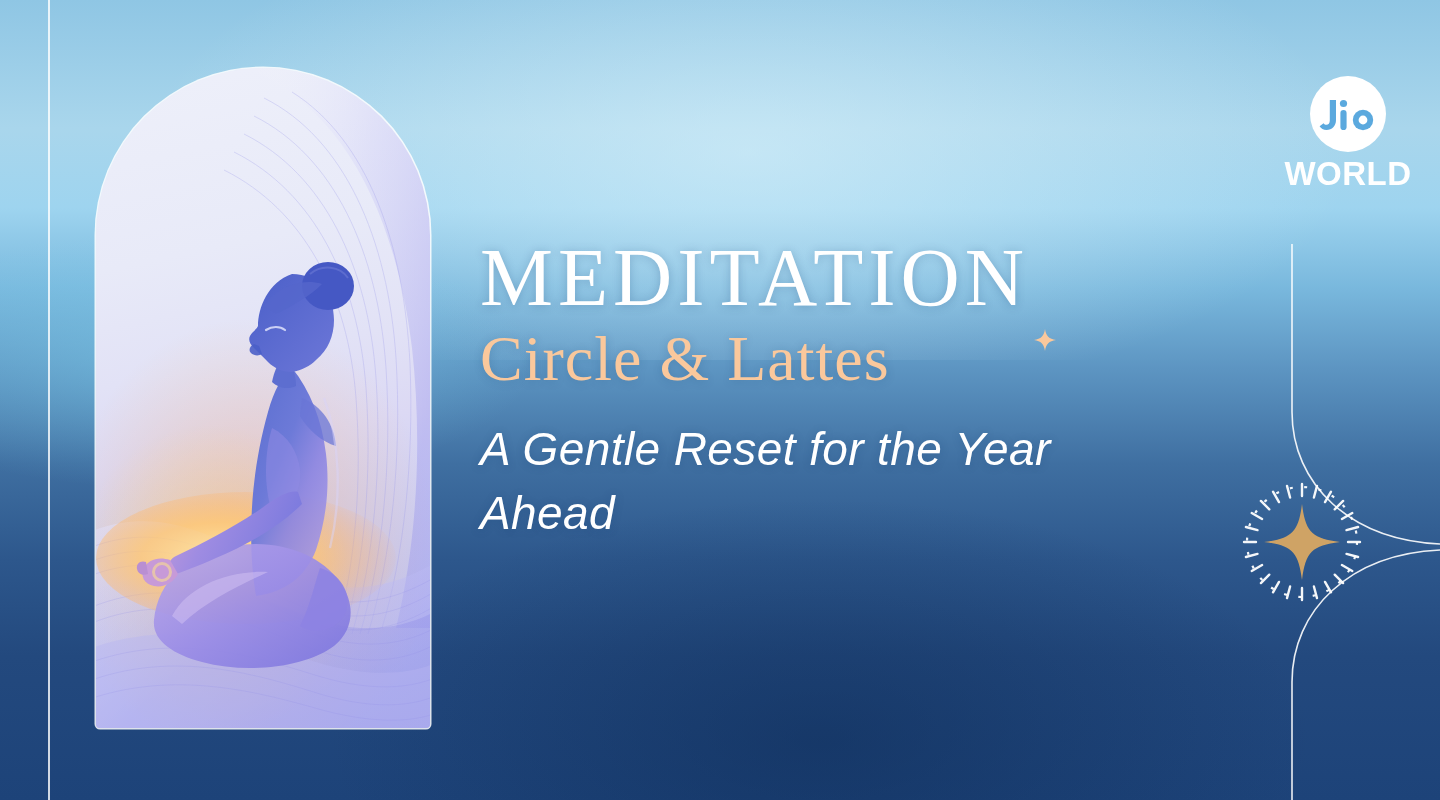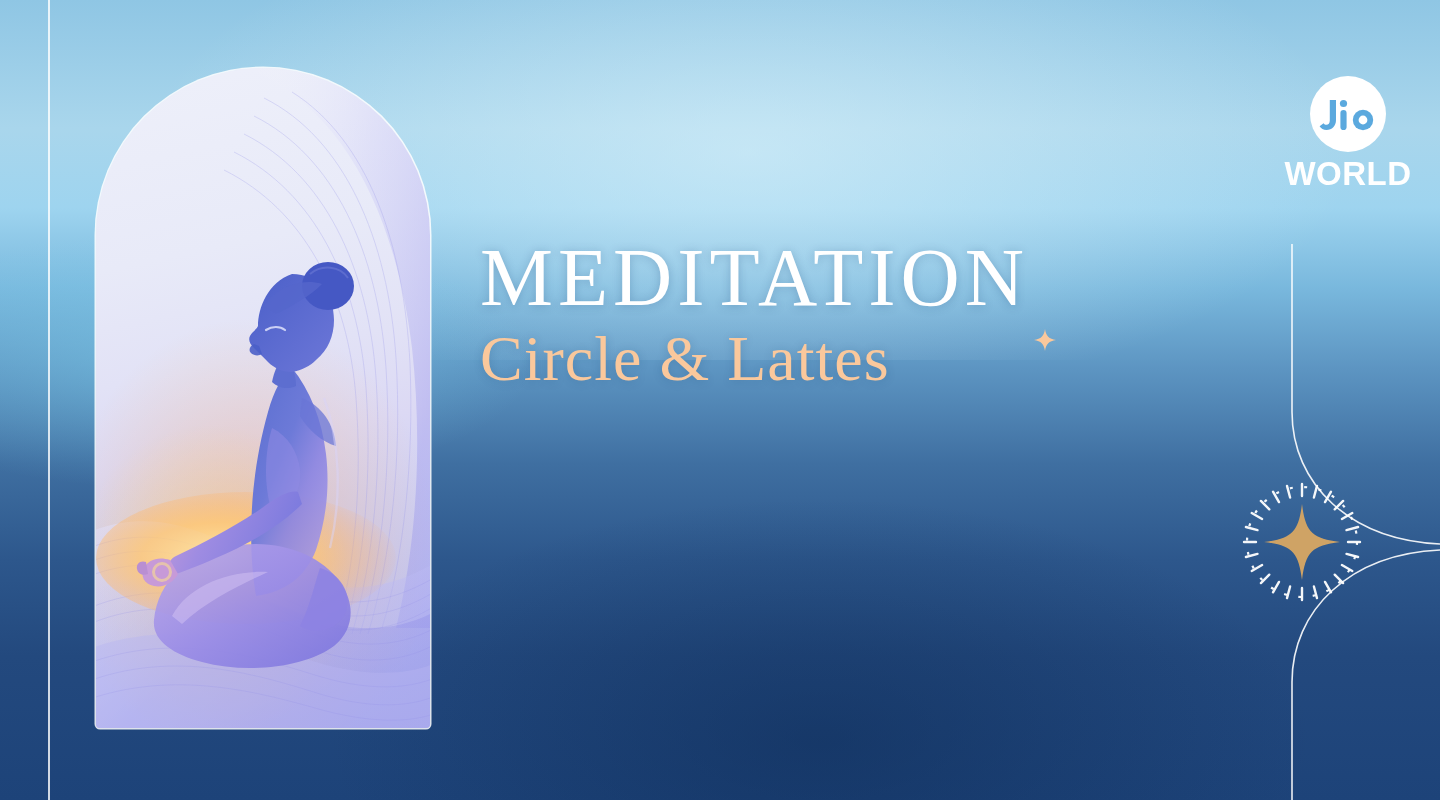--- a/index.html
+++ b/index.html
@@ -364,20 +364,21 @@
       <span class="thin">MEDITATION</span>
       <span class="star-in-o">
         <svg width="22" height="22" viewBox="0 0 22 22">
           <path d="M11 0 C12 7 15 10 22 11 C15 12 12 15 11 22 C10 15 7 12 0 11 C7 10 10 7 11 0 Z" fill="#fac89c"></path>
         </svg>
       </span>
     </div>
 
     <div class="title-sub">Circle &amp; Lattes</div>
 
+    <div class="tagline">A Gentle Reset for the Year Ahead</div>
   </div>
 
   <div class="logo">
     <div class="logo-mark">
       <svg width="58" height="34" viewBox="0 0 58 34">
 
         <path d="M17 3 L17 23 C17 29 13 33 7.5 33 C4.5 33 2 31.6 0.6 29.3 L4.6 26.2
                  C5.3 27.2 6.2 27.8 7.4 27.8 C9.4 27.8 10.8 26.4 10.8 23.6 L10.8 3 Z" fill="#5ba9de"></path>
 
         <circle cx="24.5" cy="6.5" r="3.6" fill="#5ba9de"></circle>

